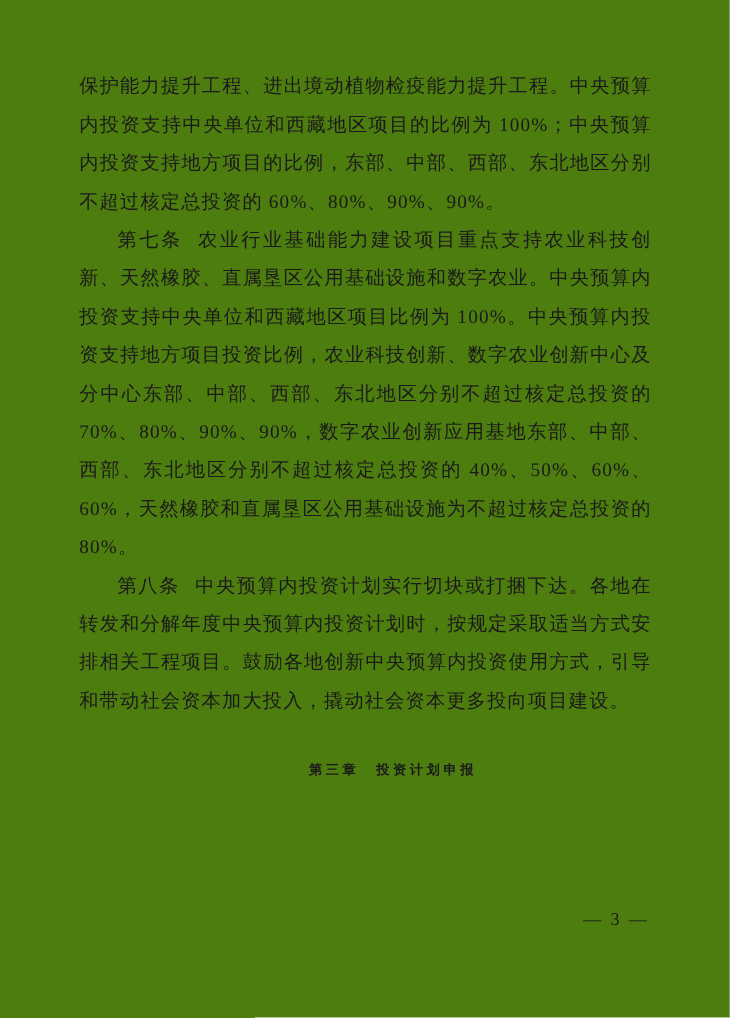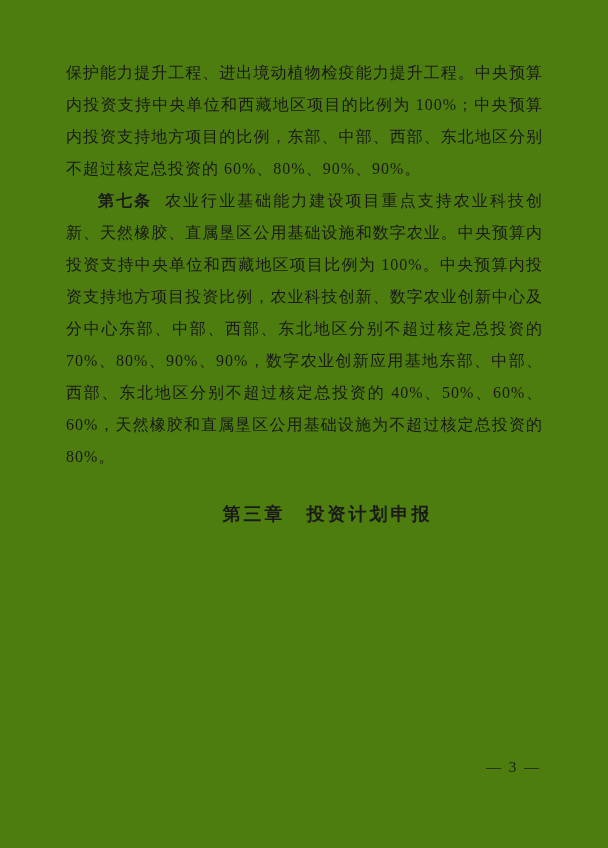--- a/index.html
+++ b/index.html
@@ -30,30 +30,30 @@
   }
   p.para {
     margin: 0;
     padding: 0;
     text-indent: 2em;
   }
   p.para.no-indent {
     text-indent: 0;
   }
   .term {
-    font-weight: bold;
+    font-weight: normal;
     font-family: "Liberation Sans", "DejaVu Sans", sans-serif;
     margin-right: 0.8em;
   }
   h2.chapter {
     margin: 25px 0 0 0;
     padding: 0 0 0 46px;
     font-family: "Liberation Sans", "DejaVu Sans", sans-serif;
     font-weight: bold;
-    font-size: 18px;
+    font-size: 11px;
     line-height: 32px;
     letter-spacing: 3px;
     text-align: center;
     text-indent: 0;
   }
   .pagenum {
     position: absolute;
     right: 87px;
     top: 757px;
     font-family: "Liberation Serif", "DejaVu Serif", serif;
@@ -66,20 +66,21 @@
 </head>
 <body>
 
 <div class="page">
   <div class="content">
 
     <p class="para no-indent">保护能力提升工程、进出境动植物检疫能力提升工程。中央预算内投资支持中央单位和西藏地区项目的比例为 100%；中央预算内投资支持地方项目的比例，东部、中部、西部、东北地区分别不超过核定总投资的 60%、80%、90%、90%。</p>
 
     <p class="para"><span class="term">第七条</span><span>农业行业基础能力建设项目重点支持农业科技创新、天然橡胶、直属垦区公用基础设施和数字农业。中央预算内投资支持中央单位和西藏地区项目比例为 100%。中央预算内投资支持地方项目投资比例，农业科技创新、数字农业创新中心及分中心东部、中部、西部、东北地区分别不超过核定总投资的 70%、80%、90%、90%，数字农业创新应用基地东部、中部、西部、东北地区分别不超过核定总投资的 40%、50%、60%、60%，天然橡胶和直属垦区公用基础设施为不超过核定总投资的 80%。</span></p>
 
+    <p class="para"><span class="term">第八条</span><span>中央预算内投资计划实行切块或打捆下达。各地在转发和分解年度中央预算内投资计划时，按规定采取适当方式安排相关工程项目。鼓励各地创新中央预算内投资使用方式，引导和带动社会资本加大投入，撬动社会资本更多投向项目建设。</span></p>
 
     <h2 class="chapter">第三章　投资计划申报</h2>
 
 
   </div>
 
   <div class="pagenum">— 3 —</div>
 </div>
 
 </body></html>

